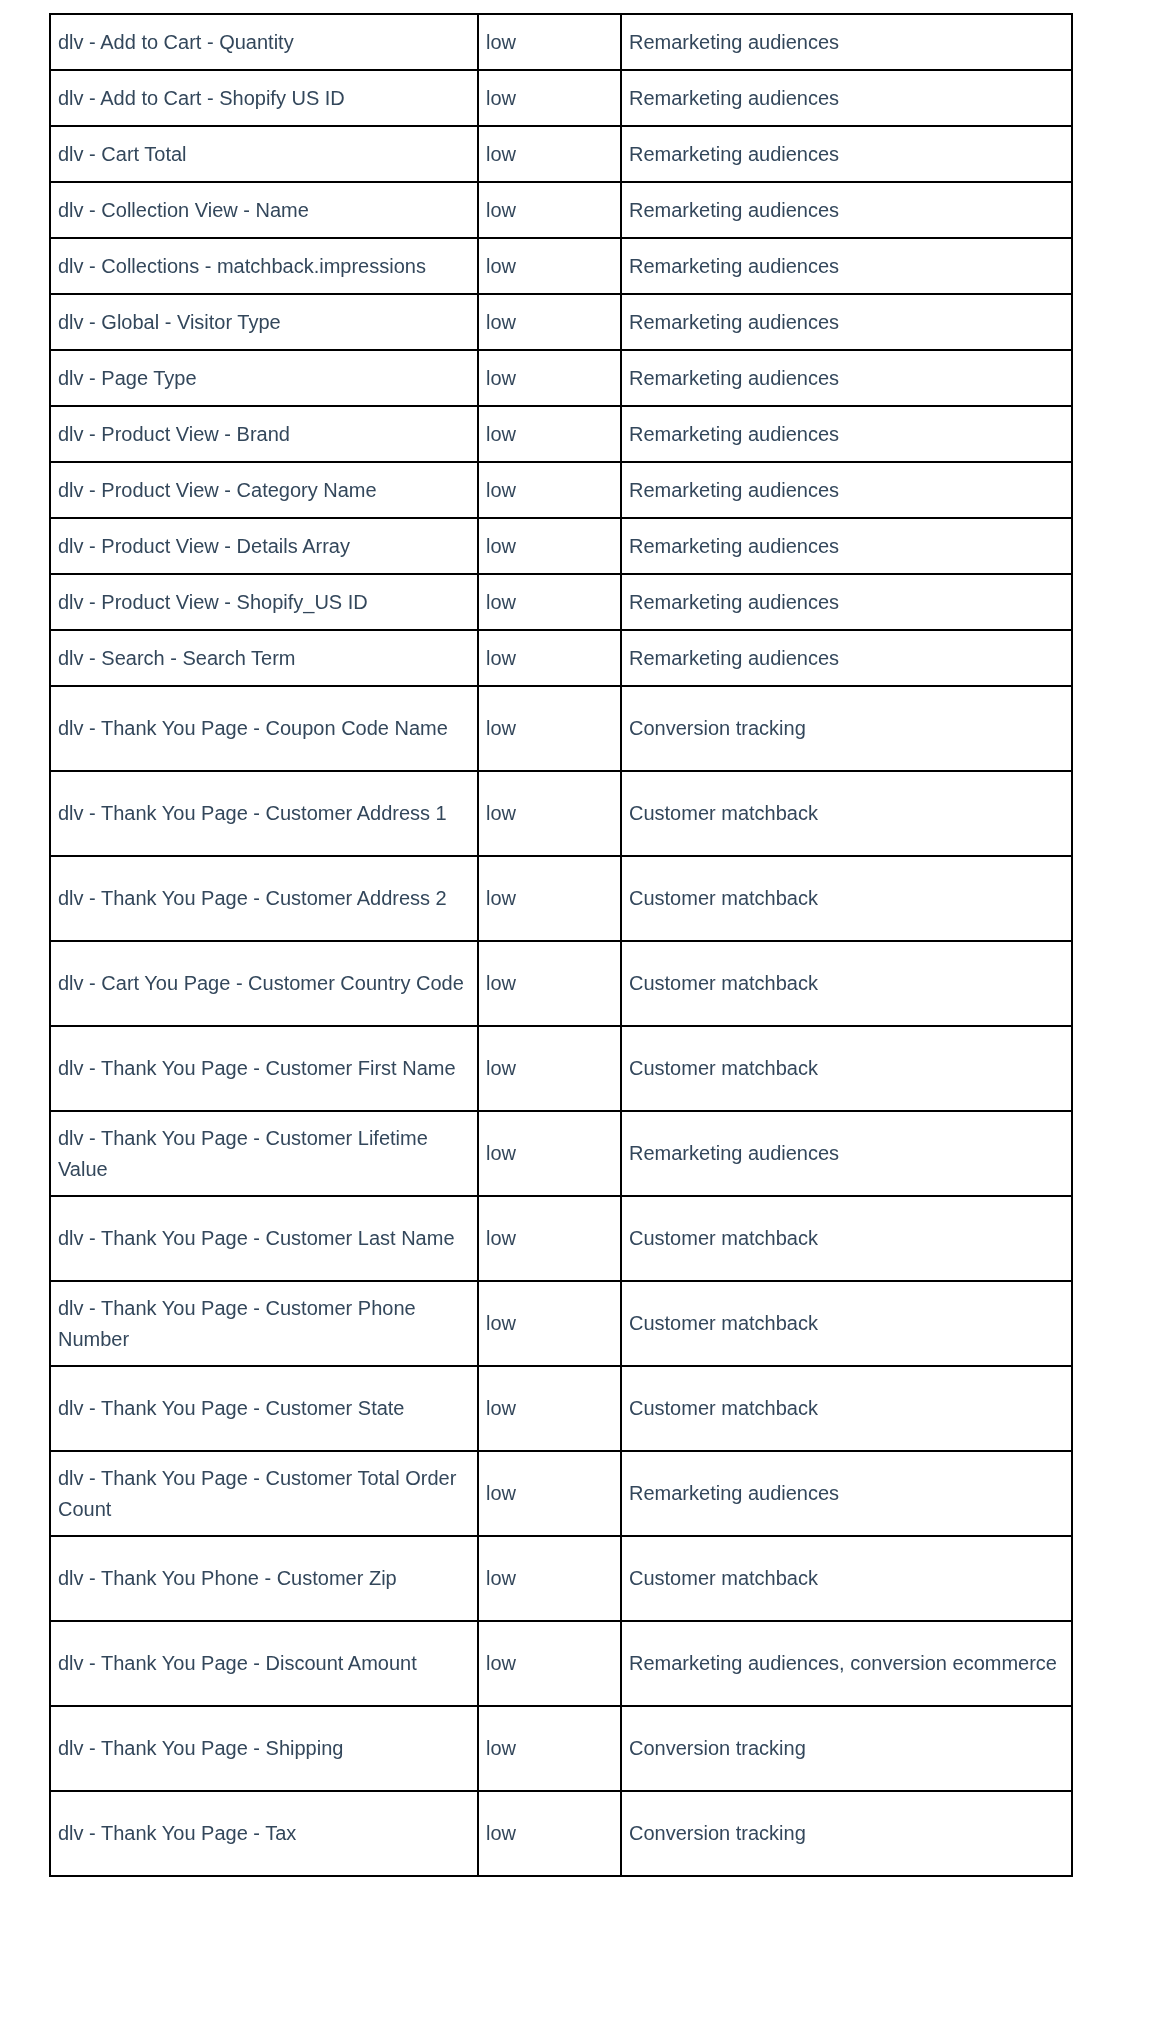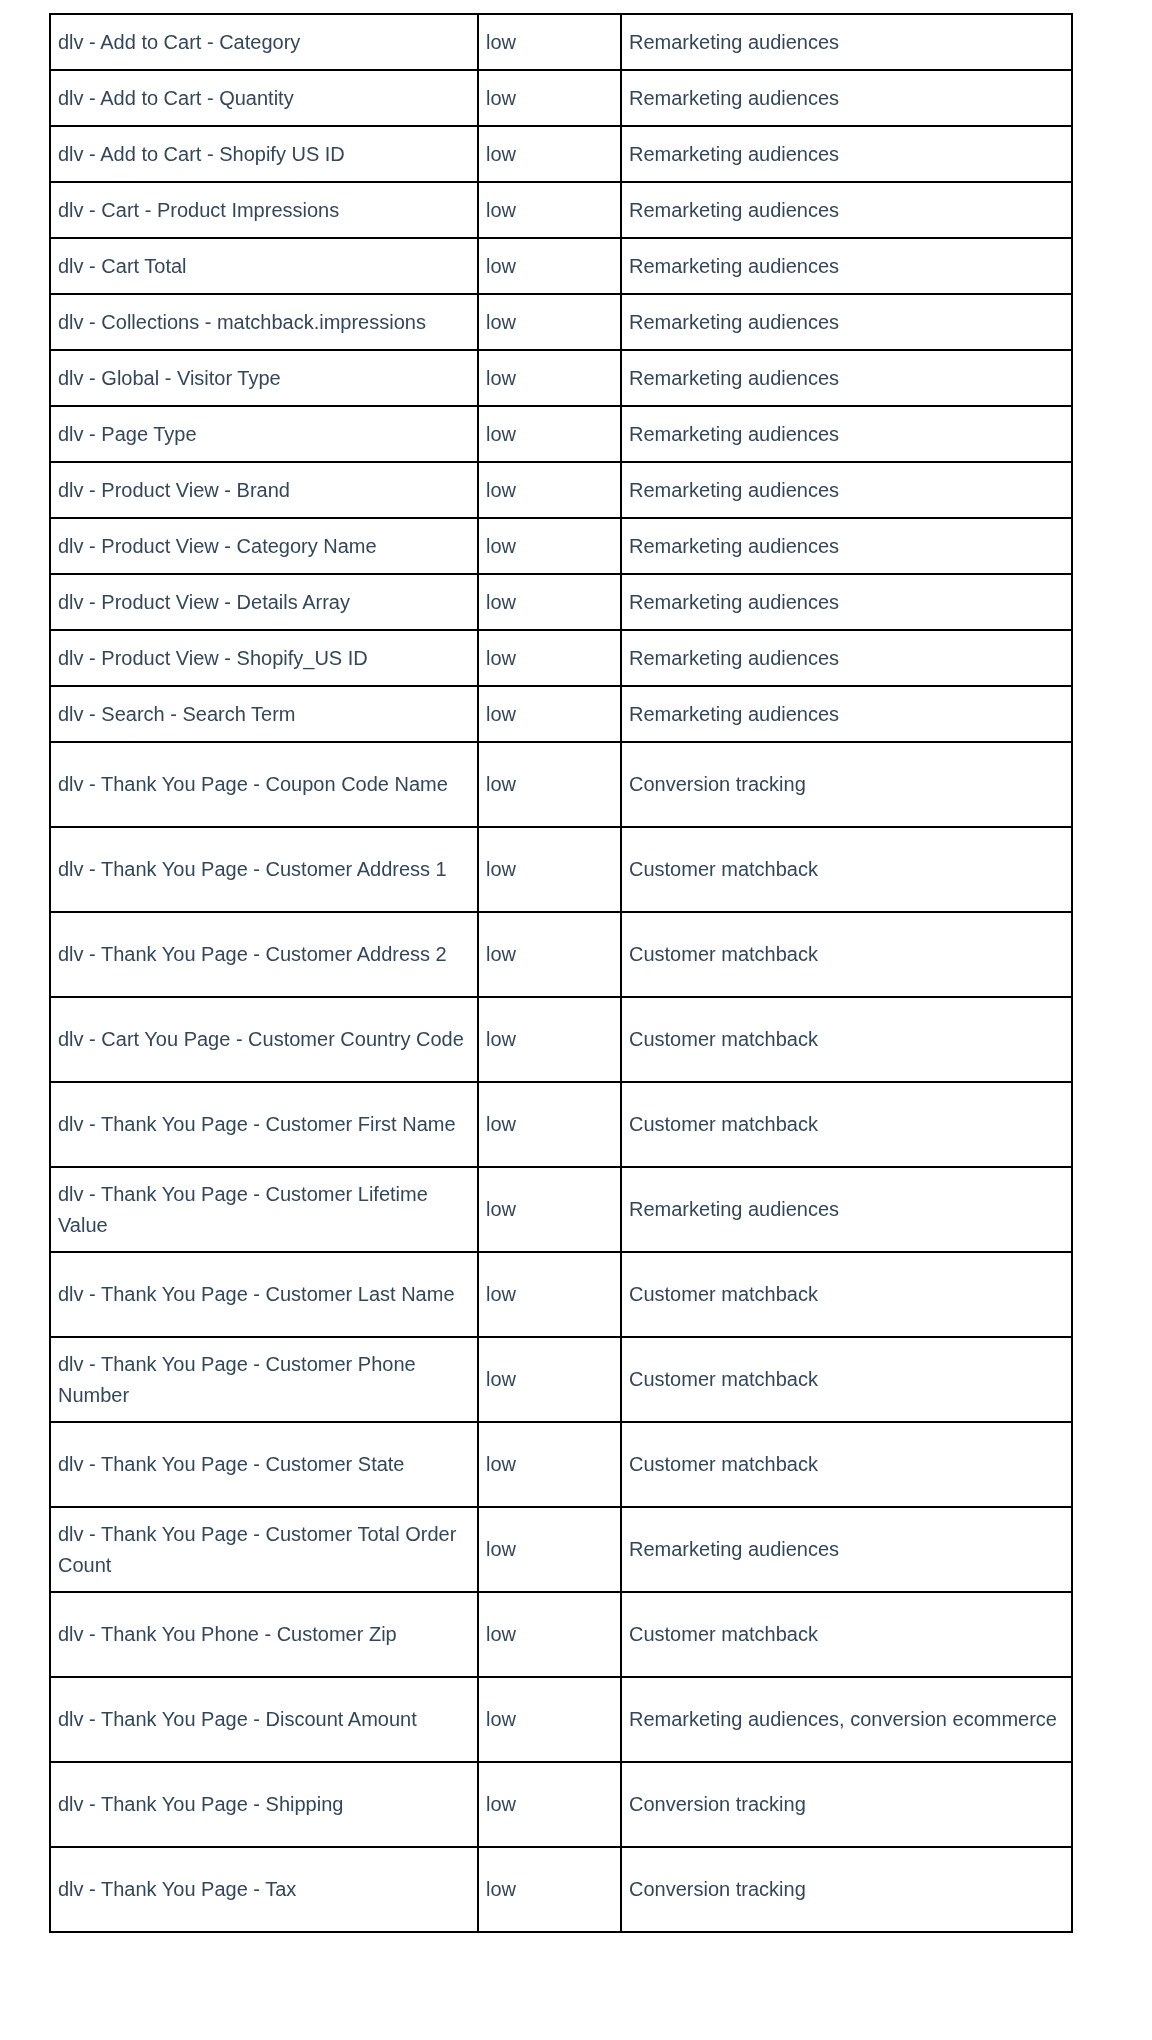--- a/index.html
+++ b/index.html
@@ -41,41 +41,36 @@
 
 <div>
   <table class="doc-table">
     <colgroup>
       <col class="col-key">
       <col class="col-priority">
       <col class="col-usage">
     </colgroup>
     <tbody>
         <tr class="row-short">
-          <td>dlv - Add to Cart - Category</td>
-          <td>low</td>
-          <td>Remarketing audiences</td>
-        </tr>
-        <tr class="row-short">
           <td>dlv - Add to Cart - Quantity</td>
           <td>low</td>
           <td>Remarketing audiences</td>
         </tr>
         <tr class="row-short">
           <td>dlv - Add to Cart - Shopify US ID</td>
           <td>low</td>
           <td>Remarketing audiences</td>
         </tr>
         <tr class="row-short">
-          <td>dlv - Cart - Product Impressions</td>
+          <td>dlv - Cart Total</td>
           <td>low</td>
           <td>Remarketing audiences</td>
         </tr>
         <tr class="row-short">
-          <td>dlv - Cart Total</td>
+          <td>dlv - Collection View - Name</td>
           <td>low</td>
           <td>Remarketing audiences</td>
         </tr>
         <tr class="row-short">
           <td>dlv - Collections - matchback.impressions</td>
           <td>low</td>
           <td>Remarketing audiences</td>
         </tr>
         <tr class="row-short">
           <td>dlv - Global - Visitor Type</td>

